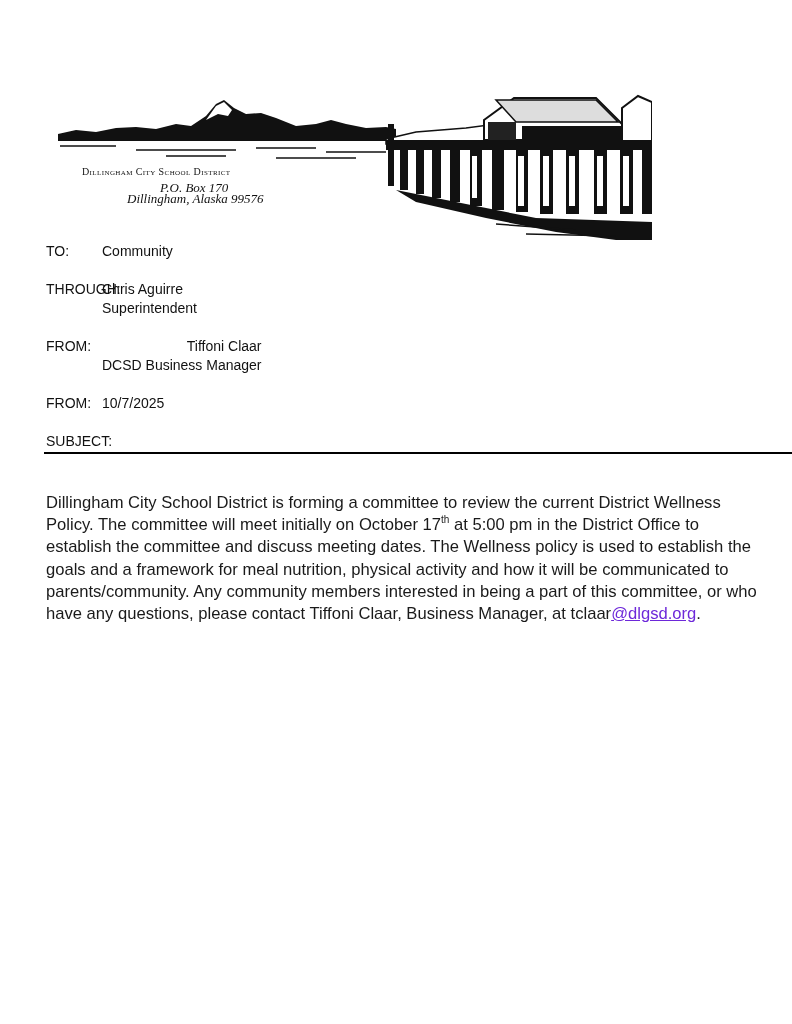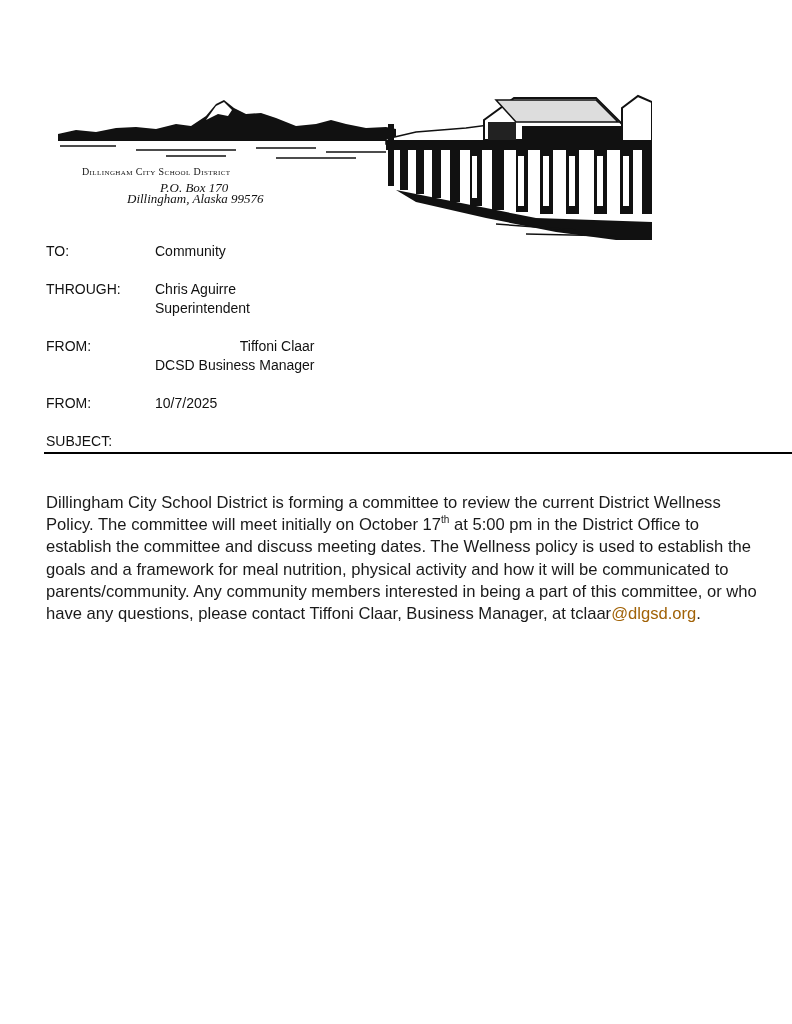--- a/index.html
+++ b/index.html
@@ -10,27 +10,27 @@
     .lh-name { position: absolute; left: 26px; top: 72px; font-family: Liberation Serif, serif;
                font-size: 10px; letter-spacing: 0.4px; font-variant: small-caps; color: #111; white-space: nowrap; }
     .lh-addr { position: absolute; font-family: "Liberation Serif", "DejaVu Serif", serif; font-style: italic;
                font-size: 13px; color: #111; white-space: nowrap; }
     .lh-box { left: 104px; top: 86px; }
     .lh-city { left: 71px; top: 97px; }
 
     .memo { position: absolute; left: 46px; top: 242px; width: 746px; }
     .row { position: relative; font-size: 14px; line-height: 19px; }
     .row .lbl { position: absolute; left: 0; top: 0; font-weight: normal; }
-    .row .val { margin-left: 109px; }
+    .row .val { margin-left: 56px; }
     .rule { position: absolute; left: 44px; top: 452px; width: 748px; height: 2px; background: #000; }
 
     .body-text { position: absolute; left: 46px; top: 492px; width: 720px;
                  font-size: 16.6px; line-height: 22.2px; color: #1a1a1a; }
     .body-text sup { font-size: 10px; line-height: 0; position: relative; top: -1px; }
-    .link { color: #a16207; }
+    .link { color: #6d28d9; text-decoration: underline; }
   </style>
 </head>
 <body>
 
 <div class="letterhead">
   <svg width="596" height="146" viewBox="0 0 596 146">
 
     <path d="M2 40 L20 36 L40 38 L60 34 L80 33 L100 35 L120 30 L135 32 L150 22 L160 10 L168 6 L178 14 L190 20 L205 19 L220 24 L240 32 L260 30 L275 26 L290 30 L310 34 L330 33 L340 35 L340 47 L2 47 Z" fill="#111"></path>
     <path d="M150 26 L160 12 L168 8 L176 16 L172 22 L162 20 Z" fill="#fff"></path>
 

